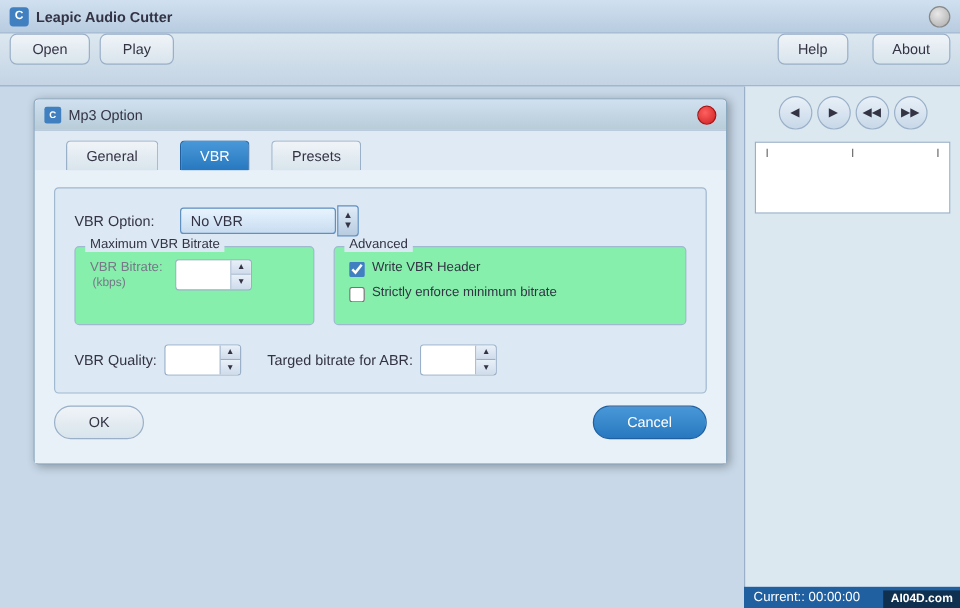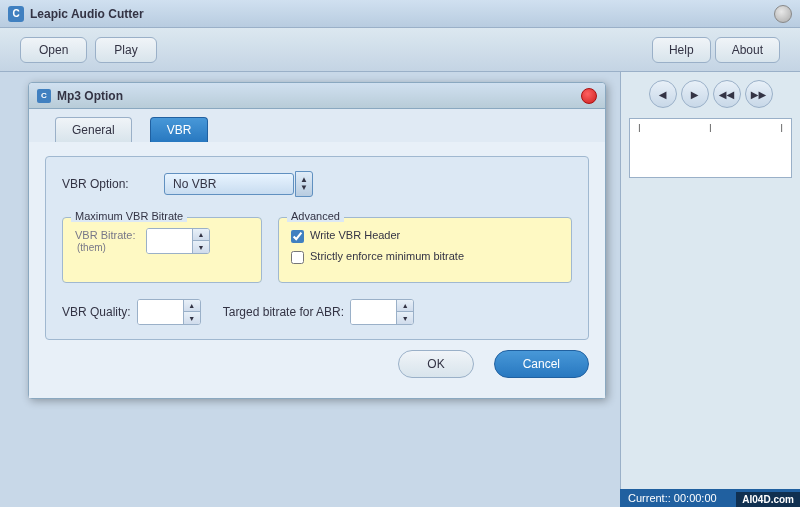--- a/index.html
+++ b/index.html
@@ -51,39 +51,39 @@
       background: radial-gradient(circle at 40% 35%, #e8e8e8, #aaa);
       border-radius: 50%;
       border: 1px solid #888;
     }
 
     
     .toolbar {
       background: linear-gradient(to bottom, #dce8f0, #c4d4e4);
       height: 44px;
       display: flex;
-      align-items: center;
-      padding: 0 20px;
+      align-items: flex-start;
+      padding: 0 8px;
       gap: 8px;
       border-bottom: 1px solid #9ab0c8;
     }
     .toolbar-btn {
       background: linear-gradient(to bottom, #f0f4f8, #d8e4ec);
       border: 1px solid #9ab0c8;
       border-radius: 6px;
       padding: 5px 18px;
       font-size: 12px;
       cursor: pointer;
       color: #334;
     }
     .toolbar-spacer { flex: 1; }
     .toolbar-right-btns {
       display: flex;
       align-items: center;
-      gap: 4px;
+      gap: 20px;
     }
     .help-btn {
       background: linear-gradient(to bottom, #f0f4f8, #d8e4ec);
       border: 1px solid #9ab0c8;
       border-radius: 6px;
       padding: 5px 16px;
       font-size: 12px;
       cursor: pointer;
       color: #334;
     }
@@ -201,21 +201,20 @@
       display: flex;
       align-items: center;
       justify-content: center;
       color: white;
       font-size: 8px;
       font-weight: bold;
     }
     .modal-title-text {
       font-size: 12px;
       color: #334;
-      font-weight: bold;
     }
     .modal-close-btn {
       width: 16px;
       height: 16px;
       background: radial-gradient(circle at 40% 35%, #ff6060, #cc2020);
       border-radius: 50%;
       border: 1px solid #aa1010;
       cursor: pointer;
     }
 
@@ -252,22 +251,22 @@
       background: #dce8f4;
       border: 1px solid #a0b8d0;
       border-radius: 4px;
       padding: 14px 16px;
     }
 
     
     .vbr-option-row {
       display: flex;
       align-items: center;
-      gap: 22px;
-      margin-bottom: 20px;
+      gap: 8px;
+      margin-bottom: 8px;
     }
     .vbr-option-label {
       font-size: 12px;
       color: #334;
       min-width: 80px;
     }
     .vbr-select-wrapper {
       display: flex;
       align-items: center;
       gap: 2px;
@@ -305,21 +304,21 @@
       display: flex;
       gap: 16px;
       margin-bottom: 16px;
     }
 
     
     .group-box {
       border: 1px solid #a0b8d0;
       border-radius: 4px;
       padding: 10px 12px 12px;
-      background: #fef9c3;
+      background: #86efac;
       position: relative;
     }
     .group-label {
       position: absolute;
       top: -8px;
       left: 8px;
       background: #dce8f4;
       padding: 0 4px;
       font-size: 11px;
       color: #334;
@@ -419,21 +418,21 @@
       margin-left: 6px;
     }
     .abr-label {
       font-size: 12px;
       color: #334;
     }
 
     
     .dialog-buttons {
       display: flex;
-      justify-content: flex-end;
+      justify-content: space-between;
       gap: 20px;
       padding: 10px 0 4px;
     }
     .dialog-btn {
       padding: 6px 28px;
       border-radius: 16px;
       border: 1px solid #9ab0c8;
       font-size: 12px;
       cursor: pointer;
     }
@@ -513,20 +512,23 @@
       <div class="modal-close-btn"></div>
     </div>
 
     <div class="modal-tabs">
       <div class="tab">
         <span>General</span>
       </div>
       <div class="tab active">
         <span>VBR</span>
       </div>
+      <div class="tab">
+        <span>Presets</span>
+      </div>
     </div>
 
     <div class="modal-content">
       <div class="content-box">
 
         <div class="vbr-option-row">
           <span class="vbr-option-label">VBR Option:</span>
           <div class="vbr-select-wrapper">
             <select class="vbr-select">
               <option>No VBR</option>
@@ -540,21 +542,21 @@
           </div>
         </div>
 
         <div class="two-cols">
 
           <div class="group-box" style="width:200px;">
             <span class="group-label">Maximum VBR Bitrate</span>
             <div class="field-row">
               <span class="field-label">
                 <span>VBR Bitrate:</span><br>
-                <span class="field-subtext">(them)</span>
+                <span class="field-subtext">(kbps)</span>
               </span>
               <div class="spinbox">
                 <input type="text" style="">
                 <div class="spinbox-arrows">
                   <button class="spinbox-up">▲</button>
                   <button class="spinbox-down">▼</button>
                 </div>
               </div>
             </div>
           </div>

